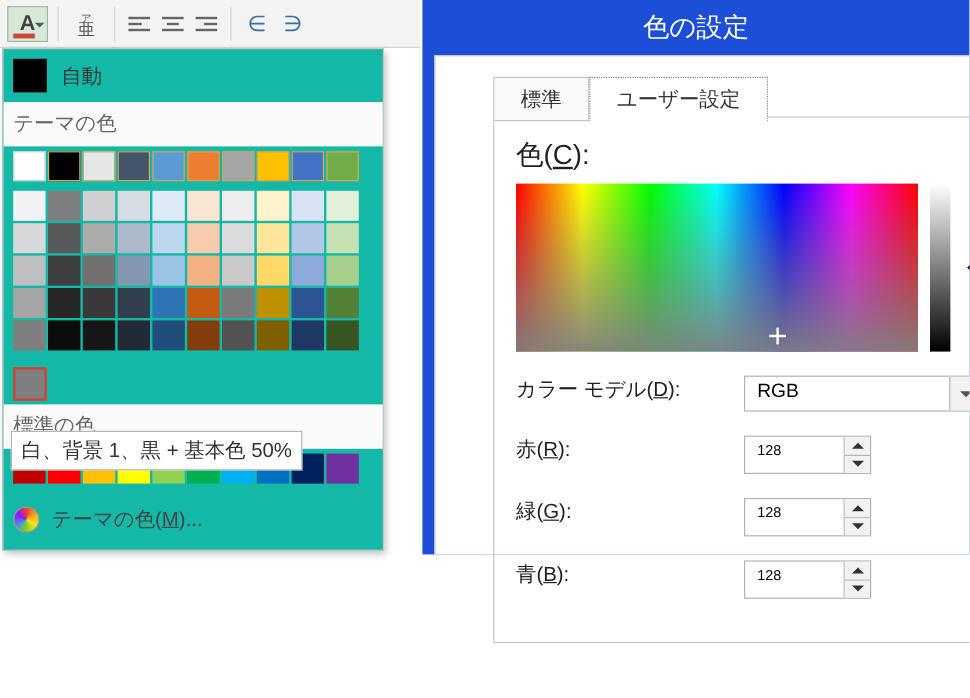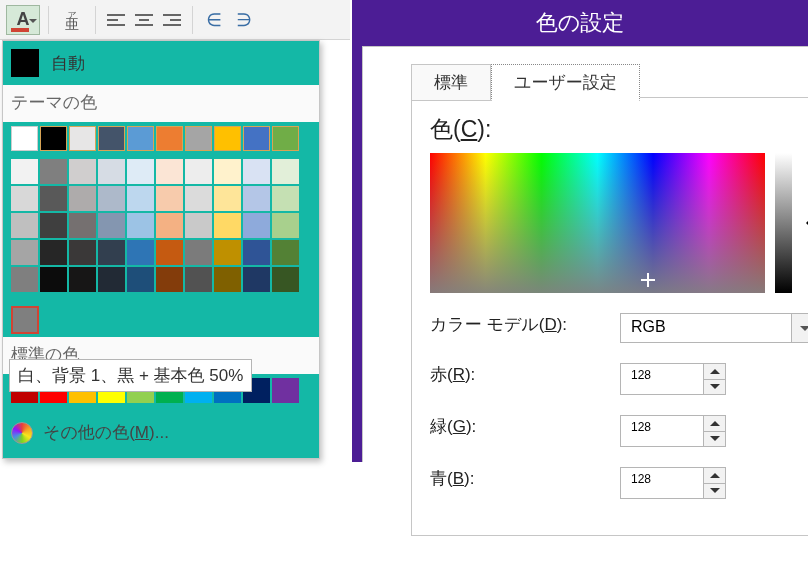--- a/index.html
+++ b/index.html
@@ -128,21 +128,21 @@
     border:1px solid #999;
   }
   .more-label{font-size:17px;color:#444;}
   .more-label u{text-decoration:underline;}
 
   
   .dialog-frame{
     position:absolute;
     left:352px; top:0;
     width:456px; height:462px;
-    background:#4c1d95;
+    background:#1d4ed8;
   }
   .dialog-title{
     color:#fff; font-size:22px; text-align:center;
     padding:8px 0;
   }
   .dialog-body{
     position:absolute;
     left:10px; top:46px; right:0; bottom:0;
     background:#fff;
     border-top:1px solid #c6c6c6;
@@ -394,21 +394,21 @@
         <div class="sw" style="background: rgb(0, 112, 192);"></div>
         <div class="sw" style="background: rgb(0, 32, 96);"></div>
         <div class="sw" style="background: rgb(112, 48, 160);"></div>
       </div>
 
     <div class="tooltip">白、背景 1、黒 + 基本色 50%</div>
 
     <div class="more-row">
       <span class="wheel-icon"></span>
       <span class="more-label">
-        <span>その他の色(</span><u>M</u><span>)...</span>
+        <span>テーマの色(</span><u>M</u><span>)...</span>
       </span>
     </div>
   </div>
 </div>
 
 <div class="dialog-frame">
   <div class="dialog-title">色の設定</div>
   <div class="dialog-body">
     <div class="tabs">
       <span class="tab inactive">標準</span><span class="tab active">ユーザー設定</span>

